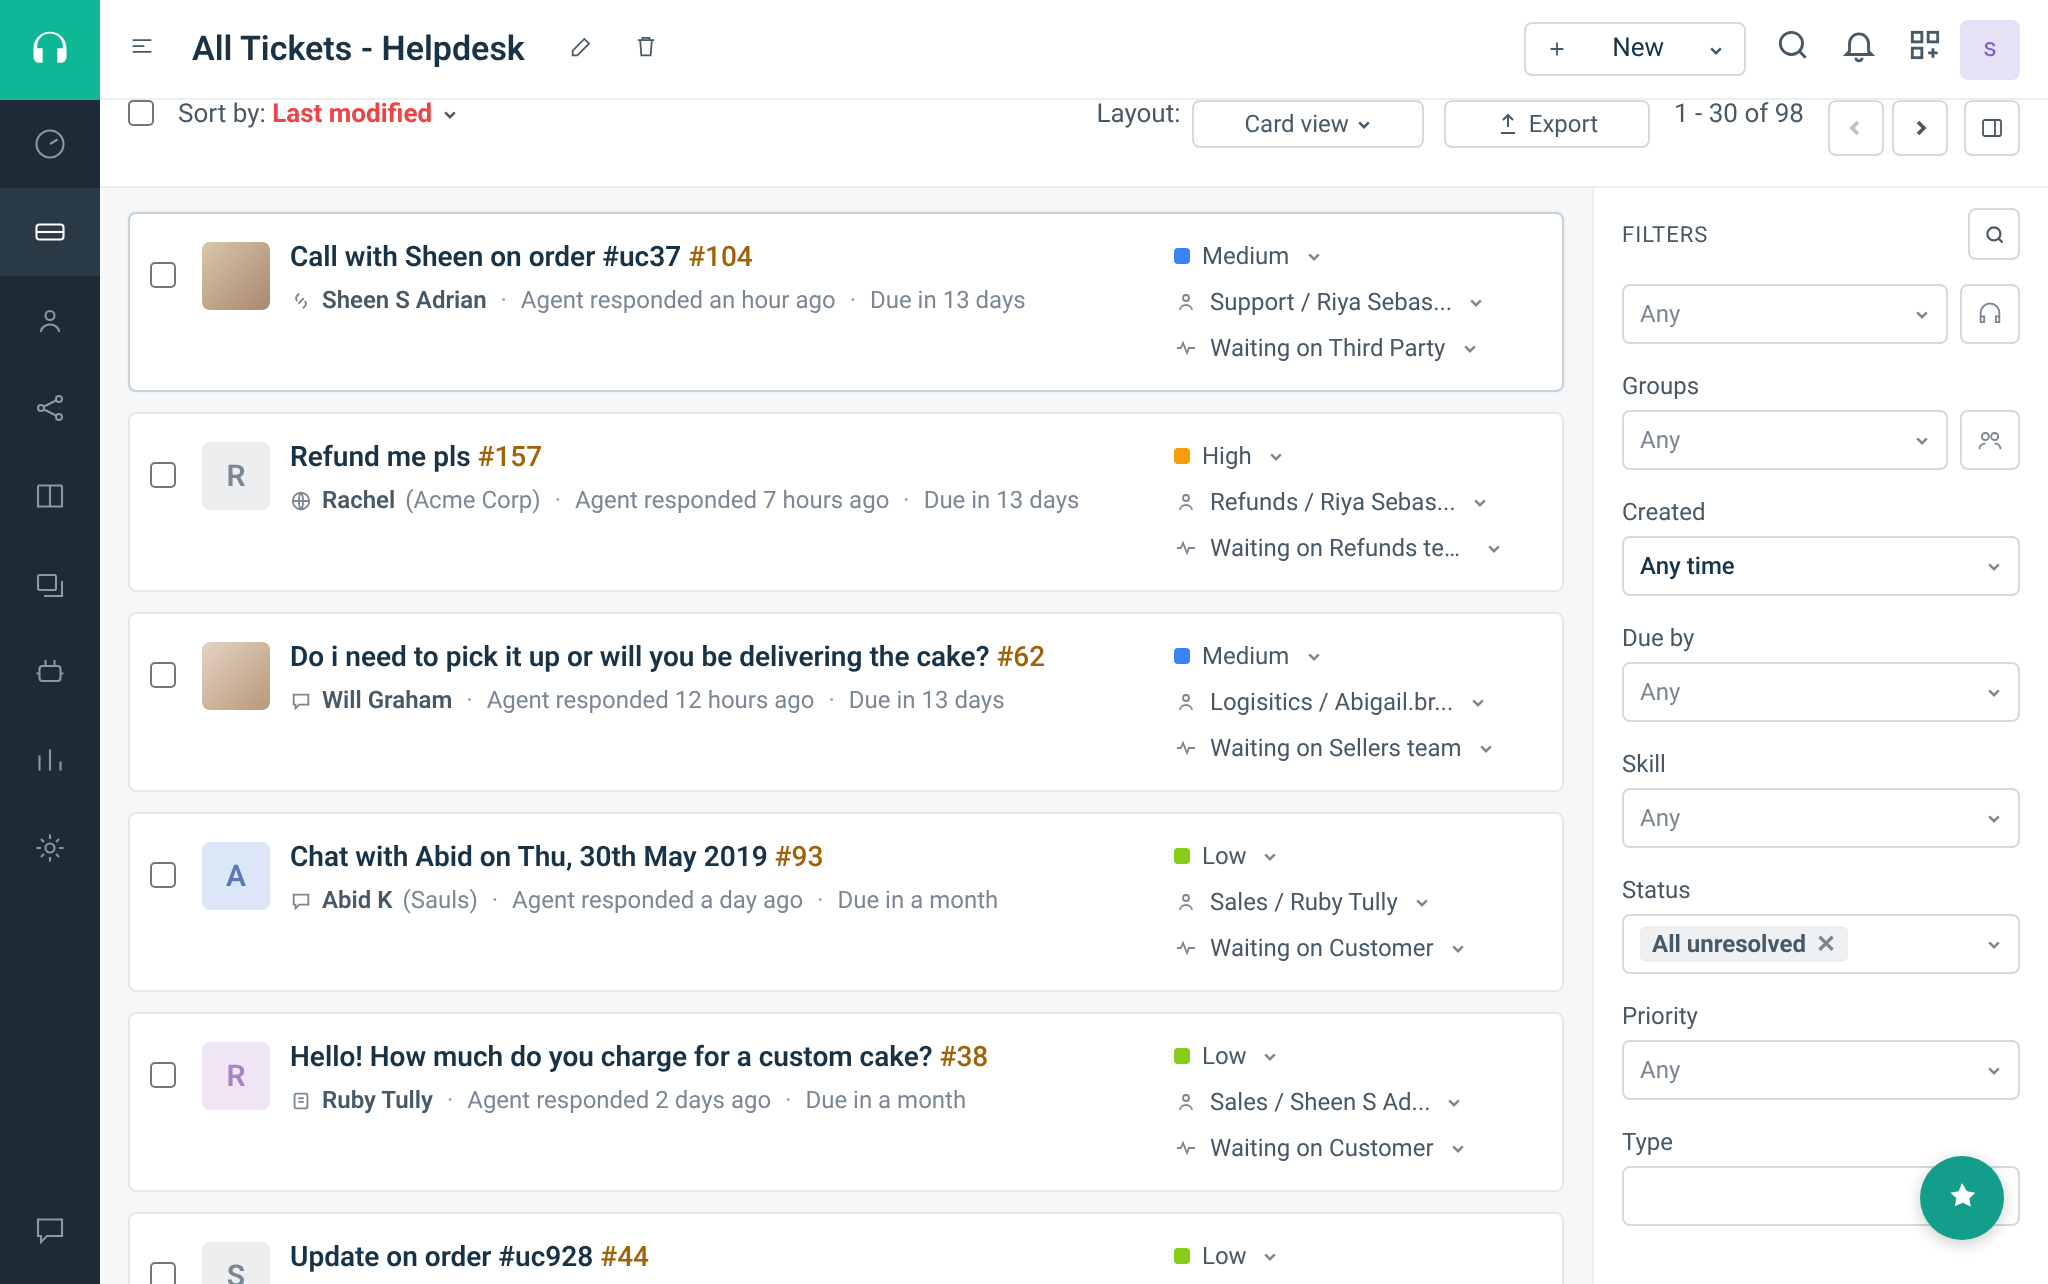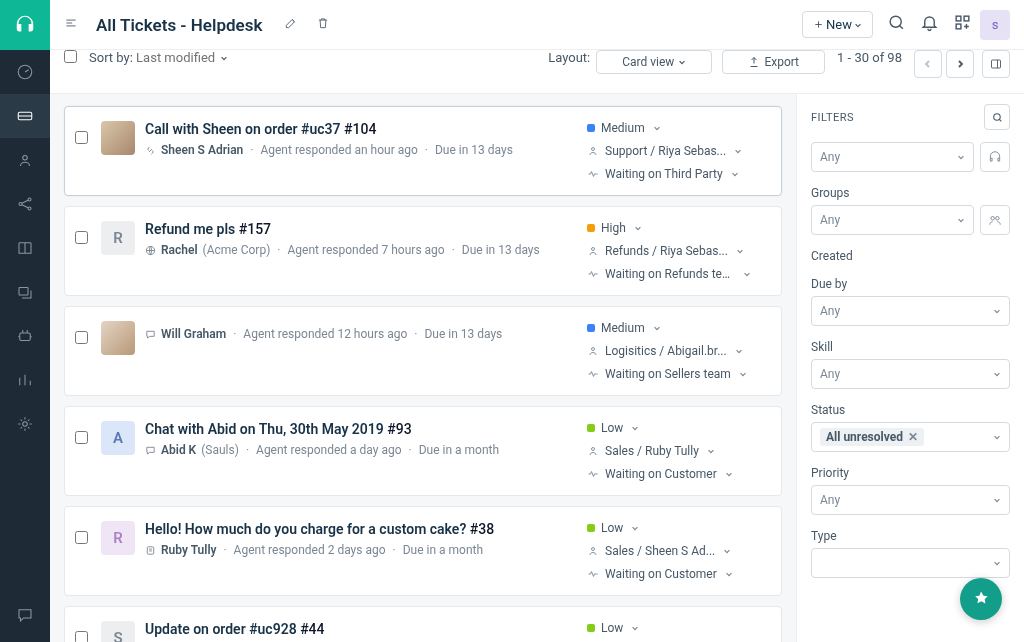--- a/index.html
+++ b/index.html
@@ -16,44 +16,44 @@
 .rail-spacer { flex: 1; }
 .rail-bottom { padding-bottom: 10px; }
 
 .main { flex: 1; display: flex; flex-direction: column; }
 .topbar { height: 50px; display: flex; align-items: center; padding: 0 14px; border-bottom: 1px solid #eceef0; }
 .topbar .hamburger { margin-right: 18px; cursor:pointer;}
 .topbar .title { font-size: 17px; font-weight: 600; color:#183247; }
 .topbar .title-actions { display: flex; gap: 18px; margin-left: 22px; }
 .topbar .title-actions svg { stroke: #475867; }
 .topbar .grow { flex: 1; }
-.btn-new { border: 1px solid #d3dae0; border-radius: 4px; padding: 5px 10px; font-size: 13px; color:#12344d; display:flex; align-items:center; gap:2px; cursor:pointer; background:#fff;}
+.btn-new { border: 1px solid #d3dae0; border-radius: 4px; padding: 5px 10px; font-size: 13px; color:#12344d; display:flex; align-items:center; gap:22px; cursor:pointer; background:#fff;}
 .top-icons { display:flex; align-items:center; gap:14px; margin-left:14px;}
 .top-icons svg { stroke:#475867; }
 .avatar-sq { width:30px; height:30px; background:#e6e1f5; border-radius:4px; display:flex; align-items:center; justify-content:center; font-size:13px; color:#7b61c4; margin-left:8px; }
 
 .toolbar { height: 44px; display:flex; align-items:flex-start; padding: 0 14px; border-bottom: 1px solid #eceef0; font-size:13px; color:#475867;}
 .toolbar .chk { margin-right: 12px; }
 .toolbar .grow { flex:1; }
-.tb-select { color:#737373; font-weight:400; }
+.tb-select { color:#ef4444; font-weight:700; }
 .card-btn { border:1px solid #d3dae0; border-radius:4px; padding:4px 25px; font-size:12px; display:flex; align-items:center; gap:4px; margin-left:6px; cursor:pointer; background:#fff;}
 .export-btn svg { stroke:#475867; }
 .count { margin: 0 12px; color:#475867; font-size:13px;}
 .sq-btn { width:28px; height:28px; border:1px solid #d3dae0; border-radius:4px; display:flex; align-items:center; justify-content:center; cursor:pointer; background:#fff;}
 .sq-btn.disabled { color:#b9c2ca; }
 
 .content-row { flex:1; display:flex; overflow:hidden; }
 .list { flex:1; padding: 12px 14px; overflow-y:auto; background:#f5f7f9; }
 .ticket { background:#fff; border:1px solid #e5e9ec; border-radius:4px; margin-bottom:10px; padding:14px 14px 14px 10px; display:flex; }
 .ticket.active { border-color:#c7d1d9; box-shadow: 0 0 0 1px rgba(0,0,0,.02); }
 .t-chk { width:26px; display:flex; align-items:flex-start; padding-top:10px;}
 .t-ava { width:34px; height:34px; border-radius:4px; background:#e6e6e6; display:flex; align-items:center; justify-content:center; font-size:15px; font-weight:600; margin-right:10px; overflow:hidden;}
 .t-main { flex:1; min-width:0; }
 .t-title { font-size:14px; font-weight:600; color:#183247; }
-.t-title .tid { color:#0f172a; font-weight:500; }
+.t-title .tid { color:#a16207; font-weight:500; }
 .t-sub { font-size:12px; color:#7b8794; margin-top:6px; display:flex; align-items:center; gap:5px; flex-wrap:wrap;}
 .t-sub .nm { color:#475867; font-weight:600; }
 .t-sub .dot::before { content:"·"; margin:0 2px; color:#8b97a2;}
 .t-sub svg { flex-shrink:0; }
 .t-meta { width:180px; display:flex; flex-direction:column; gap:9px; font-size:12px; color:#475867; }
 .meta-row { display:flex; align-items:center; gap:6px; cursor:pointer;}
 .pri-dot { width:8px; height:8px; border-radius:2px; }
 .pri-medium { background:#3b82f6; }
 .pri-high { background:#f59e0b; }
 .pri-low { background:#84cc16; }
@@ -344,20 +344,21 @@
                 </svg>
               </div>
     </div>
           </div>
           <div class="ticket">
     <div class="t-chk">
               <input type="checkbox" style="">
             </div>
     <div class="t-ava av-img2"></div>
     <div class="t-main">
+      <div class="t-title">Do i need to pick it up or will you be delivering the cake? <span class="tid">#62</span></div>
       <div class="t-sub">
         <svg width="11" height="11" viewBox="0 0 24 24" fill="none" stroke="#7b8794" stroke-width="2">
                   <path d="M4 5h16v11H10l-4 4v-4H4z"></path>
                 </svg>
         <span class="nm">Will Graham</span>
 
         <span class="dot"></span>
                 <span>Agent responded 12 hours ago</span>
         <span class="dot"></span>
                 <span>Due in 13 days</span>
@@ -552,20 +553,26 @@
                   <circle cx="8" cy="9" r="3"></circle>
                   <circle cx="16" cy="9" r="3"></circle>
                   <path d="M3 20c0-3 2-5 5-5M21 20c0-3-2-5-5-5"></path>
                 </svg>
               </div>
           </div>
         </div>
 
         <div class="f-group">
           <div class="f-label">Created</div>
+          <div class="f-input" style="color:#12344d;font-weight:500;">
+              <span>Any time</span>
+              <svg class="chev-sm" viewBox="0 0 10 10" fill="none" stroke="#7b8794" stroke-width="1.5">
+                <path d="M2 4l3 3 3-3"></path>
+              </svg>
+            </div>
         </div>
 
         <div class="f-group">
           <div class="f-label">Due by</div>
           <div class="f-input">
               <span>Any</span>
               <svg class="chev-sm" viewBox="0 0 10 10" fill="none" stroke="#7b8794" stroke-width="1.5">
                 <path d="M2 4l3 3 3-3"></path>
               </svg>
             </div>

